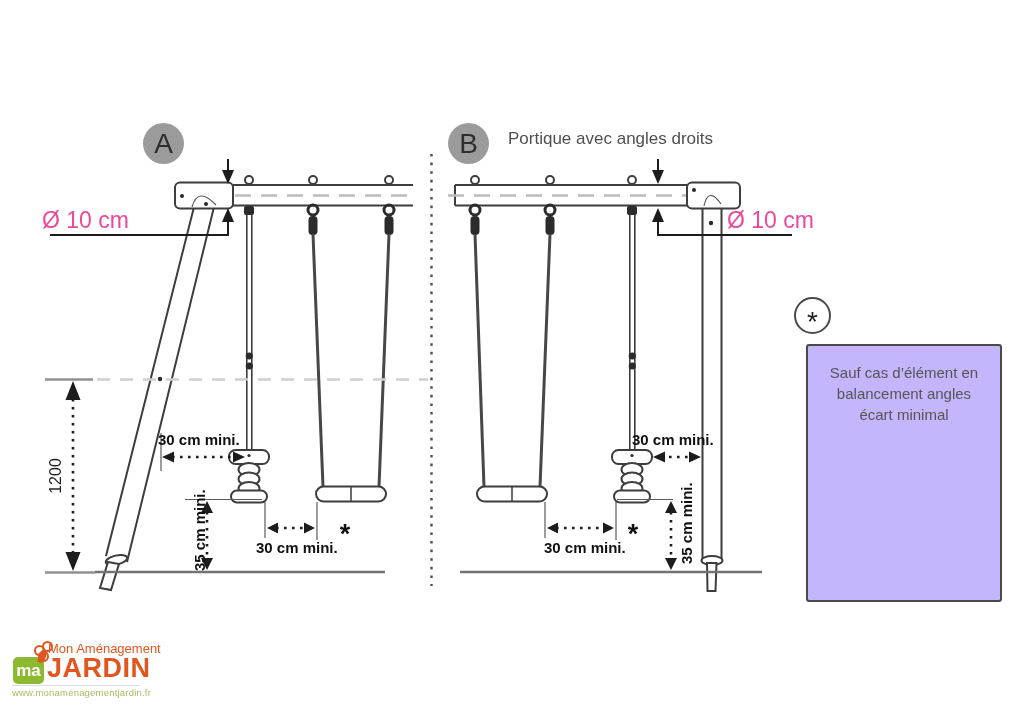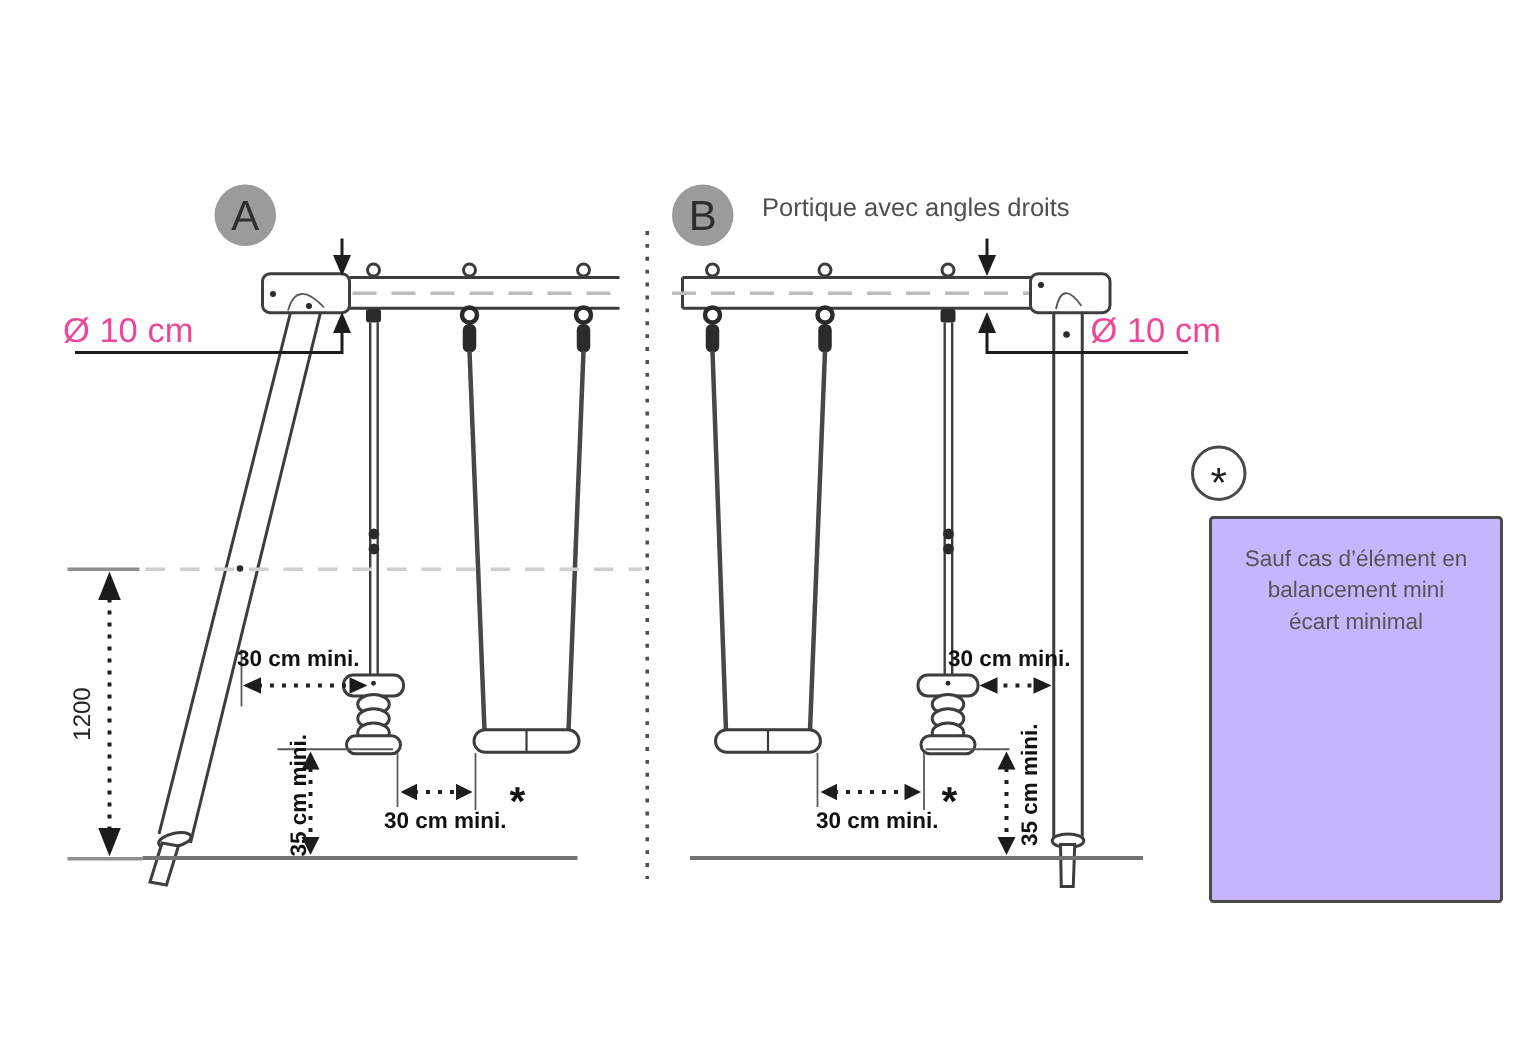--- a/index.html
+++ b/index.html
@@ -241,19 +241,30 @@
     <span class="ast">*</span>
   </div>
   <div class="abs dim-label rot" style="left:647px;top:515px;width:80px;height:18px;">35 cm mini.</div>
 
   <div class="abs note-marker">
     <span>*</span>
   </div>
   <div class="abs note-box">
     <div class="note-text">
       <div>Sauf cas d’élément en</div>
-      <div>balancement mini</div>
+      <div>balancement angles</div>
       <div>écart minimal</div>
     </div>
   </div>
 
+  <div id="logo" class="abs">
+    <div class="abs clover" style="left:22px;top:7px;"></div>
+    <div class="abs clover" style="left:30px;top:3px;"></div>
+    <div class="abs clover" style="left:26px;top:13px;"></div>
+    <div class="abs brand-top">Mon Aménagement</div>
+    <div class="abs leaf"></div>
+    <div class="abs mark">ma</div>
+    <div class="abs brand-main">JARDIN</div>
+    <div class="abs logo-rule"></div>
+    <div class="abs website">www.monamenagementjardin.fr</div>
+  </div>
 
 </div>
 
 </body></html>

